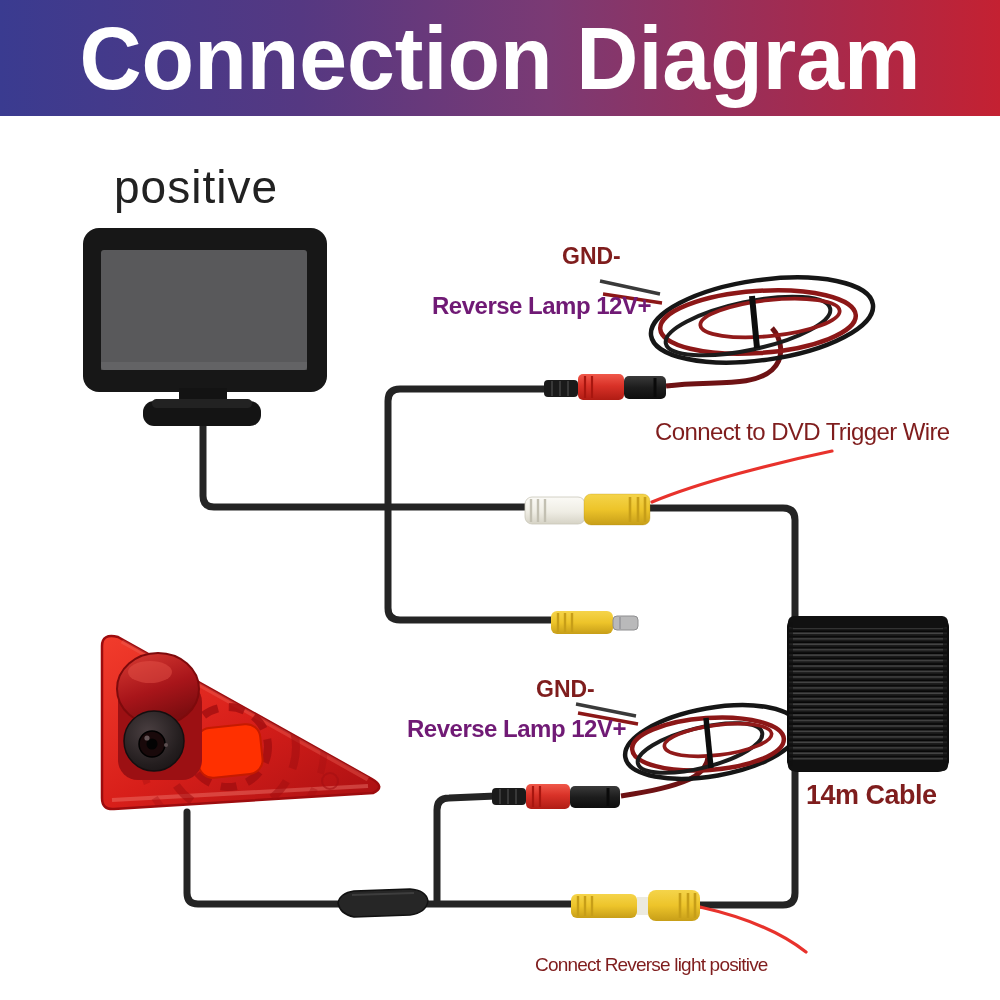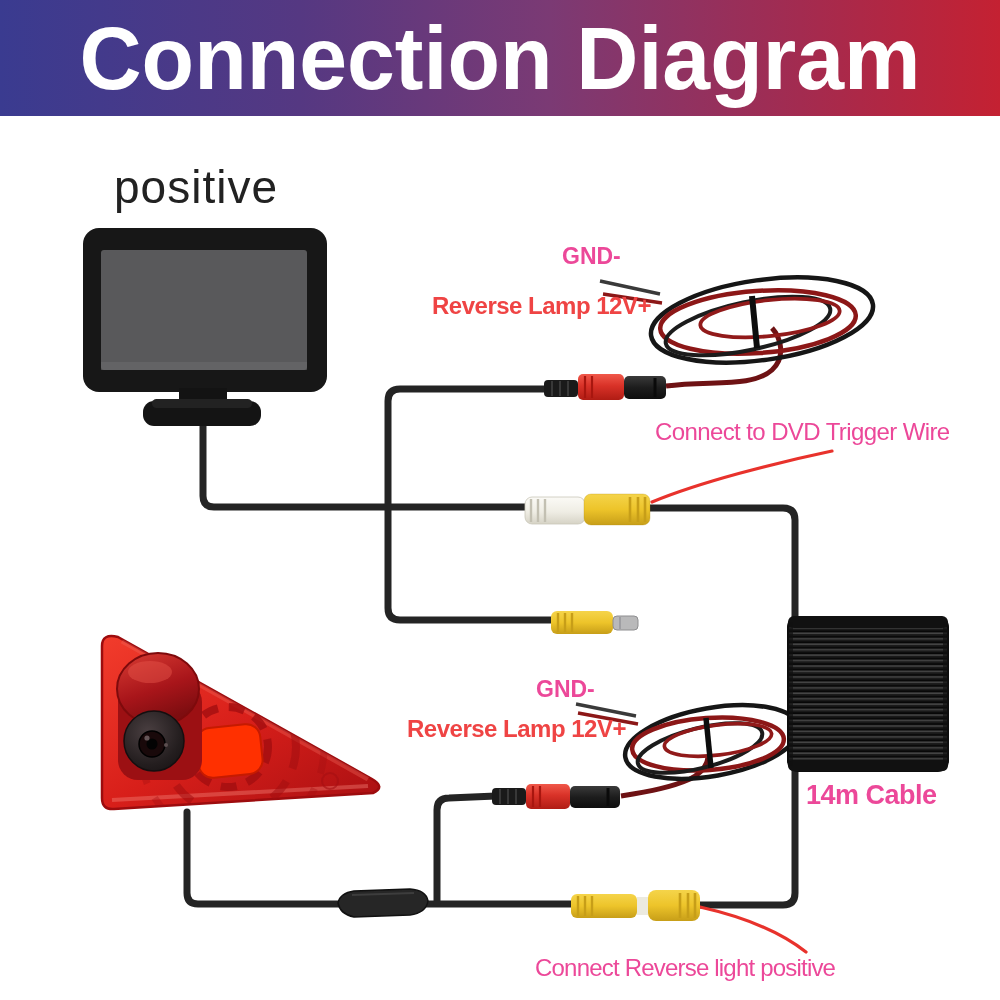--- a/index.html
+++ b/index.html
@@ -4,31 +4,31 @@
 <style>
   html,body{margin:0;padding:0;background:#ffffff;}
   .canvas{position:relative;width:1000px;height:1000px;background:#ffffff;overflow:hidden;
           font-family:"Liberation Sans", sans-serif;text-decoration:underline;}
   .header{position:absolute;left:0;top:0;width:1000px;height:116px;
           background:linear-gradient(90deg,#3a3b90 0%,#553882 30%,#7b3a74 55%,#a32b50 80%,#c42132 100%);
           display:flex;align-items:center;justify-content:center;}
   .header-title{color:#ffffff;font-size:86px;font-weight:bold;letter-spacing:0px;
                 line-height:1;transform:scaleY(1.04);white-space:nowrap;}
   .svg-layer{position:absolute;left:0;top:0;width:1000px;height:1000px;}
-  .lbl{position:absolute;white-space:nowrap;color:#ec4899;}
+  .lbl{position:absolute;white-space:nowrap;color:#7f1d1d;}
   .lbl-monitor{left:114px;top:160px;font-size:46px;color:#222222;letter-spacing:1px;}
   .lbl-bold{font-weight:bold;}
-  .lbl-red{color:#ef4444;}
+  .lbl-red{color:#701a75;}
   .lbl-gnd-top{left:562px;top:243px;font-size:23px;}
   .lbl-rev-top{left:432px;top:292px;font-size:24px;letter-spacing:-0.5px;}
   .lbl-dvd{left:655px;top:418px;font-size:24px;letter-spacing:-0.6px;}
   .lbl-gnd-bot{left:536px;top:676px;font-size:23px;}
   .lbl-rev-bot{left:407px;top:715px;font-size:24px;letter-spacing:-0.5px;}
   .lbl-10m{left:806px;top:780px;font-size:27px;font-weight:bold;letter-spacing:-0.5px;}
-  .lbl-revpos{left:535px;top:954px;font-size:24px;letter-spacing:-0.8px;}
+  .lbl-revpos{left:535px;top:954px;font-size:19px;letter-spacing:-0.8px;}
 </style>
 </head>
 <body>
 
 <div class="canvas">
 
   <div class="header">
     <div class="header-title">Connection Diagram</div>
   </div>
 

